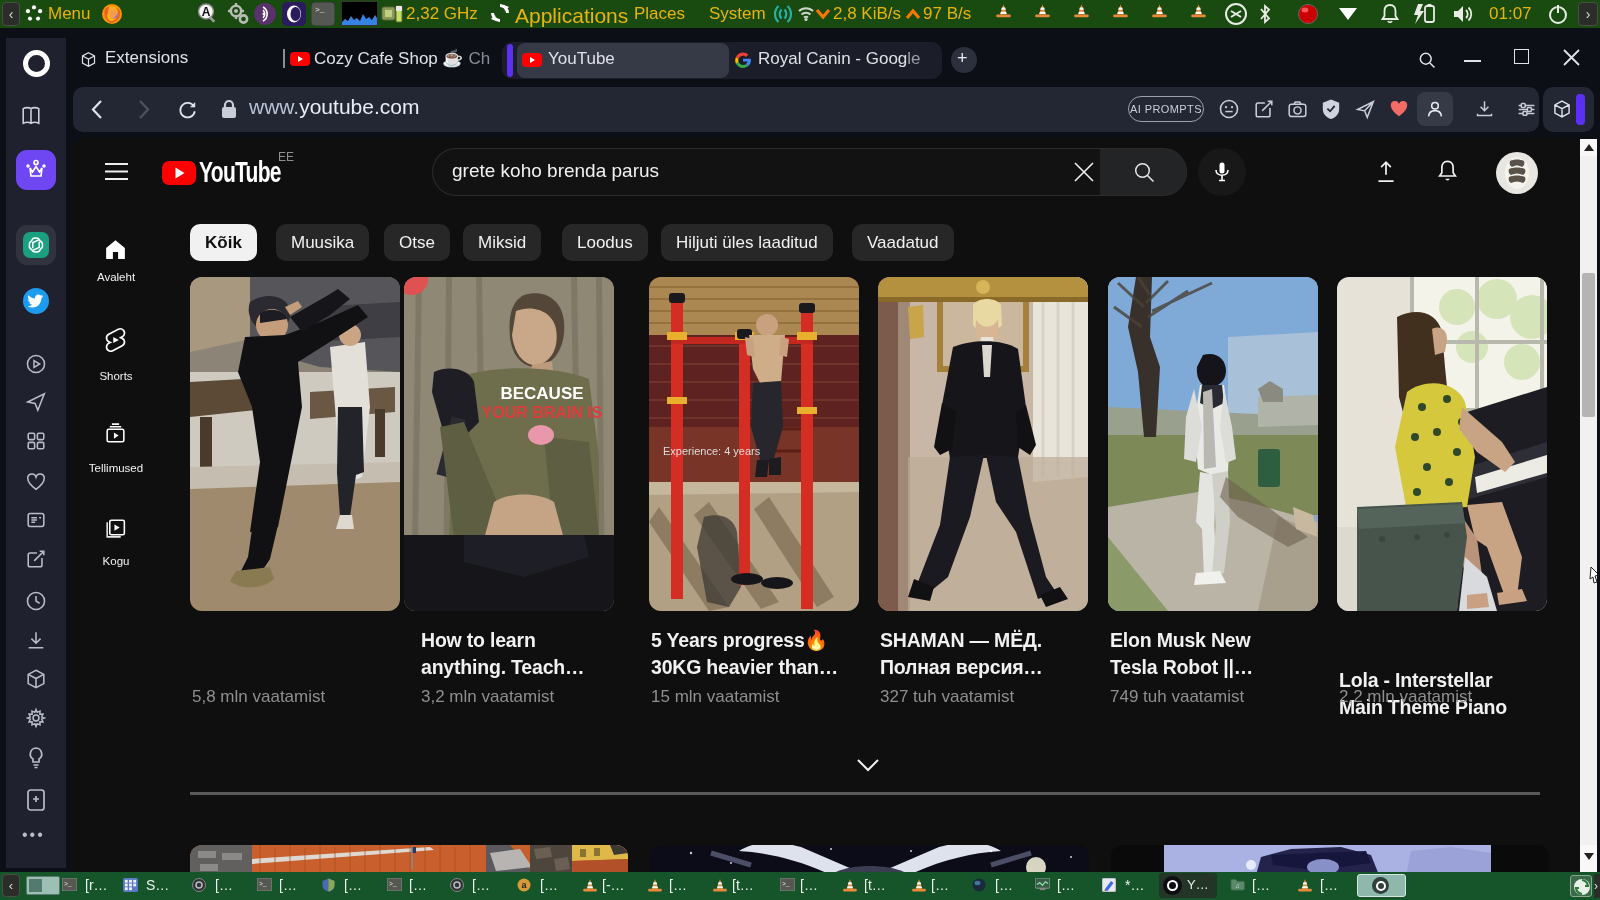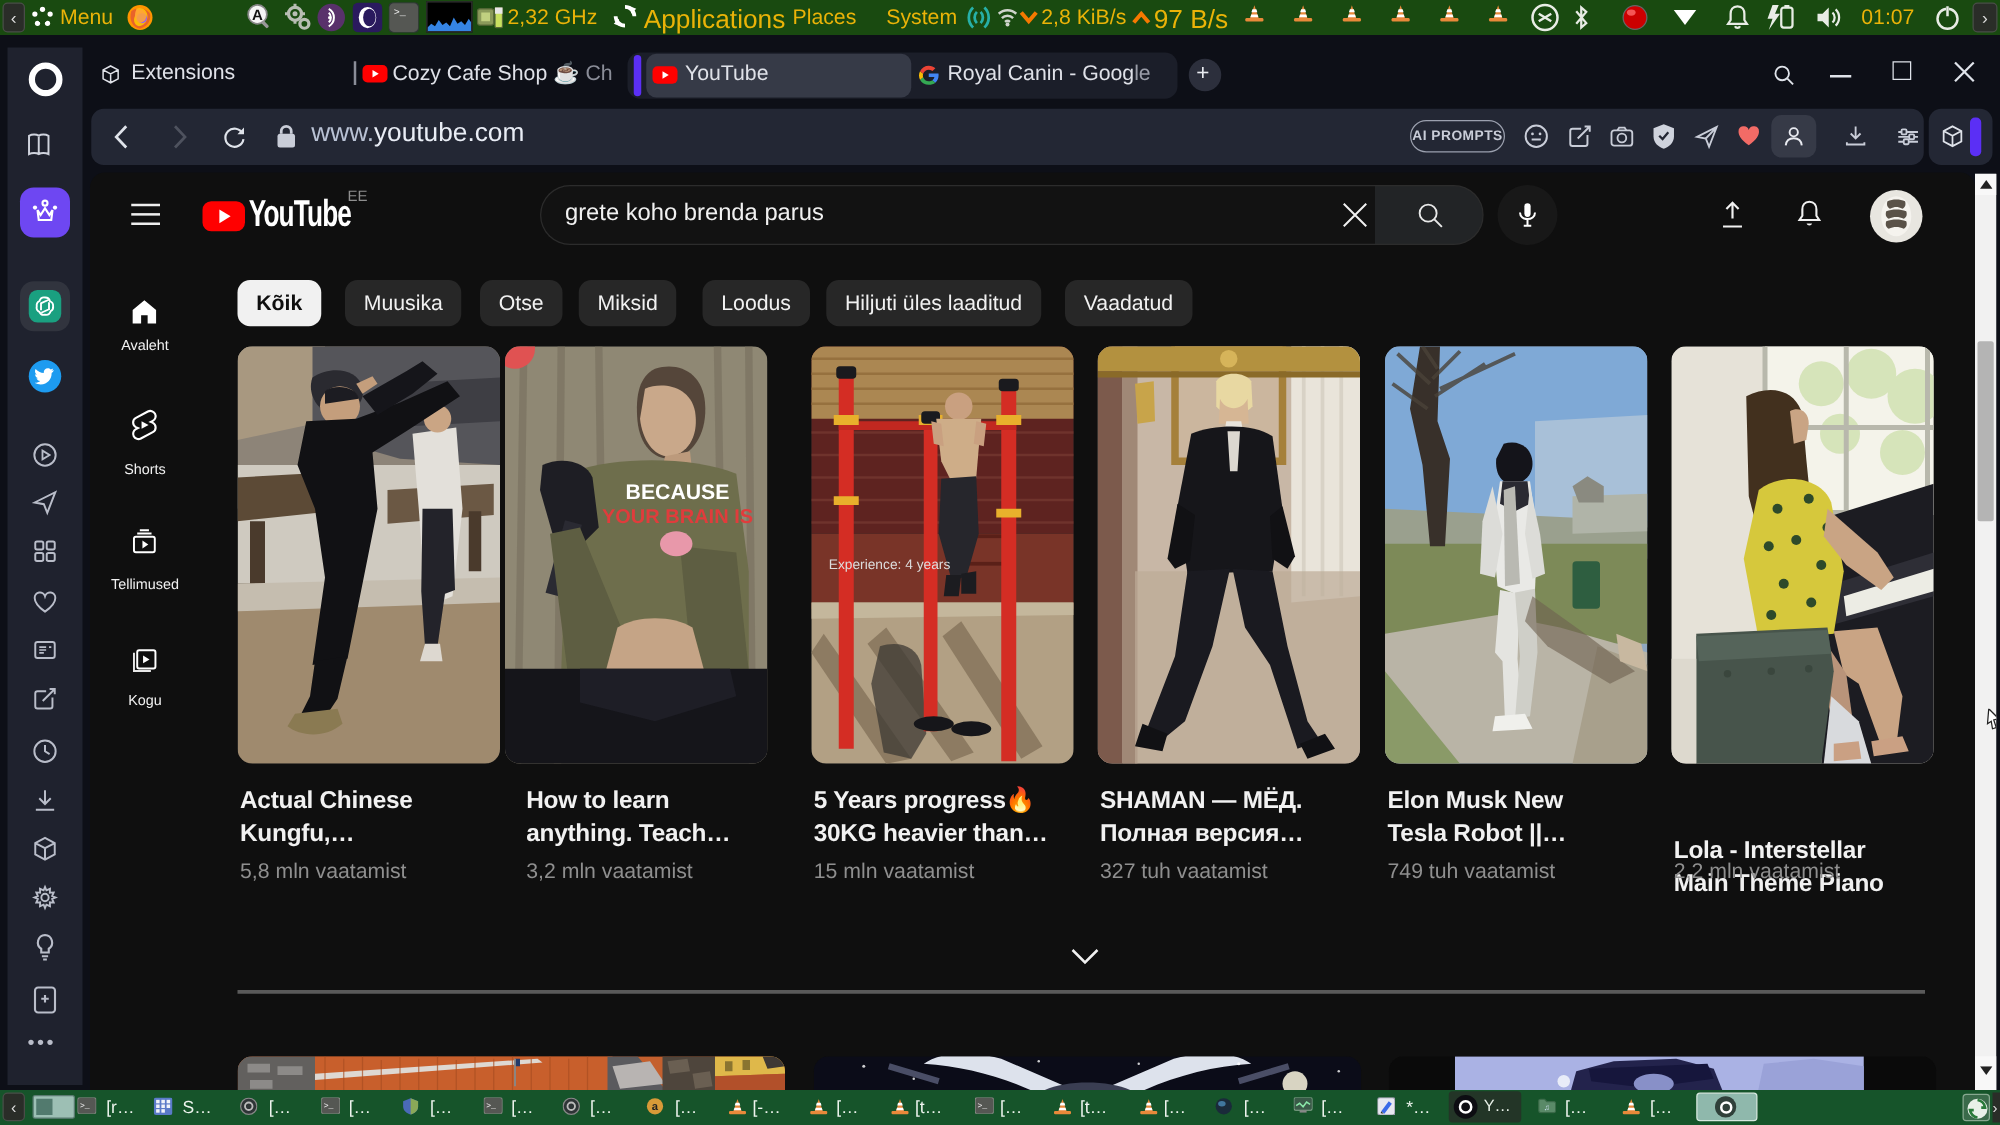--- a/index.html
+++ b/index.html
@@ -125,21 +125,21 @@
       </g>
       <circle cx="9" cy="15.5" r="1.6" fill="#cfd4cc"></circle>
     </svg>
   <svg class="abs" style="left:815px;top:7px" width="16" height="14" viewBox="0 0 16 14">
       <path d="M2 3 L8 10 L14 3" fill="none" stroke="#f57900" stroke-width="3.2"></path>
     </svg>
   <div class="t" style="left:833px;font-size:17px;">2,8 KiB/s</div>
   <svg class="abs" style="left:905px;top:7px" width="16" height="14" viewBox="0 0 16 14">
       <path d="M2 11 L8 4 L14 11" fill="none" stroke="#f57900" stroke-width="3.2"></path>
     </svg>
-  <div class="t" style="left:923px;font-size:21px;">97 B/s</div>
+  <div class="t" style="left:923px;font-size:17px;">97 B/s</div>
   <span class="abs" style="left:995px;top:3px"><svg width="17" height="16" viewBox="0 0 20 18">
         <path d="M10 1 L14 13 L6 13z" fill="#e8893a"></path>
         <path d="M8.1 4.8 L11.9 4.8 L12.8 7.6 L7.2 7.6z" fill="#fff"></path>
         <path d="M7 9.8 L13 9.8 L13.8 12.4 L6.2 12.4z" fill="#fff"></path>
         <rect x="1.5" y="13" width="17" height="3.4" rx="1.2" fill="#e8893a"></rect>
       </svg></span>
   <span class="abs" style="left:1034px;top:3px"><svg width="17" height="16" viewBox="0 0 20 18">
         <path d="M10 1 L14 13 L6 13z" fill="#e8893a"></path>
         <path d="M8.1 4.8 L11.9 4.8 L12.8 7.6 L7.2 7.6z" fill="#fff"></path>
         <path d="M7 9.8 L13 9.8 L13.8 12.4 L6.2 12.4z" fill="#fff"></path>
@@ -329,21 +329,21 @@
       </svg>
     <svg class="abs" style="left:104px;top:12px" width="21" height="21" viewBox="0 0 24 24">
         <path d="M19.5 9 A8.3 8.3 0 1 0 20.3 14" fill="none" stroke="#dfe3ea" stroke-width="2"></path>
         <path d="M20.8 3.5 L20.8 9.5 L14.8 9.5z" fill="#dfe3ea"></path>
       </svg>
     <svg class="abs" style="left:148px;top:12px" width="16" height="20" viewBox="0 0 16 20">
         <rect x="1" y="8" width="14" height="11" rx="2" fill="#c9cdd8"></rect>
         <path d="M4 8 L4 6 A4 4 0 0 1 12 6 L12 8" fill="none" stroke="#c9cdd8" stroke-width="2.2"></path>
       </svg>
     <div class="abs" style="left:176px;top:8px;font-size:21px;color:#b9c2d4;">www.<span style="color:#e9edf5">youtube.com</span></div>
-    <div class="abs" style="left:1055px;top:9px;width:76px;height:26px;border:1.4px solid #9ba0ae;border-radius:13px;color:#c9cdd8;font-size:11px;font-weight:bold;text-align:center;line-height:25px;letter-spacing:.4px;">AI PROMPTS</div>
+    <div class="abs" style="left:1055px;top:9px;width:76px;height:26px;border:1.4px solid #9ba0ae;border-radius:13px;color:#c9cdd8;font-size:11px;font-weight:normal;text-align:center;line-height:25px;letter-spacing:.4px;">AI PROMPTS</div>
     <svg class="icn" style="left:1145px;top:11px" width="22" height="22" viewBox="0 0 24 24">
         <circle cx="12" cy="12" r="9.3" fill="none" stroke="#c9cdd8" stroke-width="1.7"></circle>
         <circle cx="8.7" cy="10" r="1.2" fill="#c9cdd8"></circle>
         <circle cx="15.3" cy="10" r="1.2" fill="#c9cdd8"></circle>
         <path d="M8 14.8 L16 14.8" stroke="#c9cdd8" stroke-width="1.6"></path>
       </svg>
     <svg class="icn" style="left:1180px;top:11px" width="22" height="22" viewBox="0 0 24 24">
         <path d="M13 5.5 L5.5 5.5 A2 2 0 0 0 3.5 7.5 L3.5 18.5 A2 2 0 0 0 5.5 20.5 L16.5 20.5 A2 2 0 0 0 18.5 18.5 L18.5 11" fill="none" stroke="#c9cdd8" stroke-width="1.7"></path>
         <path d="M10 14 L20.5 3.5 M16 3.5 L20.5 3.5 L20.5 8" fill="none" stroke="#c9cdd8" stroke-width="1.7"></path>
       </svg>
@@ -661,21 +661,20 @@
         <g fill="#2e3a31" opacity=".5">
             <circle cx="45" cy="262" r="3"></circle>
             <circle cx="80" cy="260" r="3"></circle>
             <circle cx="110" cy="258" r="3"></circle>
           </g>
         <path d="M0 250 L20 250 L20 334 L0 334z" fill="#ddd9ce"></path>
           <path d="M122 334 L128 280 L150 300 L160 334z" fill="#d8dadd"></path>
         <path d="M160 316 L185 312 L190 324 L162 328z M130 318 L150 316 L152 330 L130 332z" fill="#caa083"></path>
       </svg>
     </div>
-    <div class="card-title" style="left:120px;top:489px;">Actual Chinese<br>Kungfu,…</div>
     <div class="card-views" style="left:120px;top:549px;">5,8 mln vaatamist</div>
     <div class="card-title" style="left:349px;top:489px;">How to learn<br>anything. Teach…</div>
     <div class="card-views" style="left:349px;top:549px;">3,2 mln vaatamist</div>
     <div class="card-title" style="left:579px;top:489px;">5 Years progress🔥<br>30KG heavier than…</div>
     <div class="card-views" style="left:579px;top:549px;">15 mln vaatamist</div>
     <div class="card-title" style="left:808px;top:489px;">SHAMAN — МЁД.<br>Полная версия…</div>
     <div class="card-views" style="left:808px;top:549px;">327 tuh vaatamist</div>
     <div class="card-title" style="left:1038px;top:489px;">Elon Musk New<br>Tesla Robot ||…</div>
     <div class="card-views" style="left:1038px;top:549px;">749 tuh vaatamist</div>
     <div class="card-title" style="left:1267px;top:489px;margin-top:40px;">Lola - Interstellar<br>Main Theme Piano</div>

